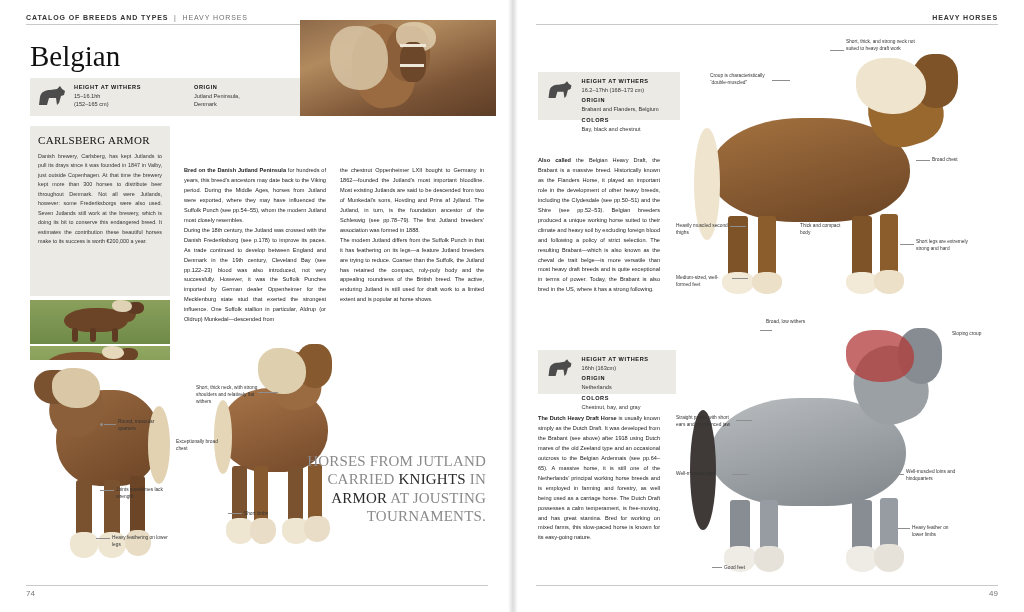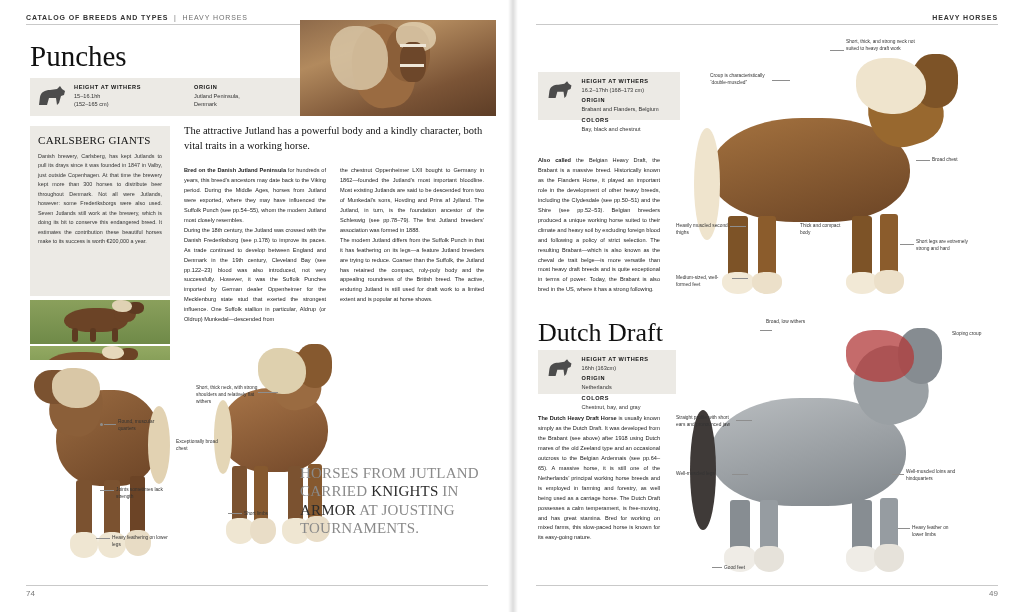--- a/index.html
+++ b/index.html
@@ -48,21 +48,21 @@
   #jutland-intro{left:184px;top:124px;width:300px;font-size:10.5px;line-height:1.42;}
   .col{position:absolute;font-size:5.6px;line-height:1.78;color:#222;text-align:justify;}
   #jut-col1{left:184px;top:166px;width:142px;}
   #jut-col2{left:340px;top:166px;width:144px;}
   .bold{font-weight:bold;}
 
   #brabant-body{position:absolute;left:538px;top:156px;width:122px;font-size:5.6px;line-height:1.78;color:#222;text-align:justify;}
   #dutch-body{position:absolute;left:538px;top:414px;width:122px;font-size:5.6px;line-height:1.78;color:#222;text-align:justify;}
 
   
-  #pullquote{position:absolute;left:300px;top:464px;width:186px;font-family:"Liberation Serif",serif;font-size:15px;line-height:1.22;color:#8a8a8a;letter-spacing:.2px;}
+  #pullquote{position:absolute;left:300px;top:452px;width:186px;font-family:"Liberation Serif",serif;font-size:15px;line-height:1.22;color:#8a8a8a;letter-spacing:.2px;text-align:right;}
   #pullquote .dark{color:#2b2b2b;}
 
   
   .photo{position:absolute;overflow:hidden;}
   .ph-sky{background:linear-gradient(#cfe0ea,#eef3f2);}
 
   
   #ph-jutland-main{left:300px;top:20px;width:196px;height:96px;}
   
   #ph-carls-1{left:30px;top:300px;width:140px;height:44px;}
@@ -103,21 +103,21 @@
     &nbsp;|&nbsp;
     <span>HEAVY HORSES</span>
   </div>
   <div class="rule rule-left"></div>
 
   <div class="runhead runhead-right">
     <span class="bold">HEAVY HORSES</span>
   </div>
   <div class="rule rule-right"></div>
 
-  <div class="breed-title" id="jutland-title">Punches</div>
+  <div class="breed-title" id="jutland-title">Belgian</div>
 
   <div class="specbar" id="jutland-spec">
     <div class="spec-inner">
       <div class="spec-silho">
         <svg width="34" height="24" viewBox="0 0 34 24" aria-hidden="true">
           <path d="M4 21 L5 13 C6 8 10 6 15 6 L22 5 L25 2 L27 5 L30 7 L29 11 L26 12 L24 19 L22 21 L21 14 L14 14 L12 21 Z" fill="#4c4c4c"></path>
         </svg>
       </div>
       <div class="spec-col" style="width:112px">
         <div class="spec-h">HEIGHT AT WITHERS</div>
@@ -141,26 +141,25 @@
     <div style="position:absolute;left:0;top:0;width:196px;height:96px;background:linear-gradient(160deg,#8e6a4a 0%,#b28a5e 30%,#7b5436 70%,#5d3d26 100%);"></div>
     <div class="hneck" style="left:52px;top:4px;width:62px;height:84px;background:#9a6b41;transform:rotate(-8deg);"></div>
     <div class="hhead" style="left:86px;top:6px;width:44px;height:56px;background:#8b5f39;"></div>
     <div class="mane" style="left:30px;top:6px;width:58px;height:64px;background:#d8c6a6;opacity:.85;"></div>
     <div class="mane" style="left:96px;top:2px;width:40px;height:30px;background:#e3d3b4;opacity:.8;"></div>
     <div style="position:absolute;left:100px;top:22px;width:26px;height:40px;border-radius:40%;background:#6d472a;"></div>
     <div style="position:absolute;left:100px;top:24px;width:26px;height:3px;background:#efe7d8;"></div>
     <div style="position:absolute;left:100px;top:44px;width:24px;height:3px;background:#efe7d8;"></div>
   </div>
 
-  <div class="intro" id="jutland-intro">The attractive Jutland has a powerful body and a kindly character, both vital traits in a working horse.</div>
   <div class="col" id="jut-col1"><span class="bold">Bred on the Danish Jutland Peninsula</span> for hundreds of years, this breed’s ancestors may date back to the Viking period. During the Middle Ages, horses from Jutland were exported, where they may have influenced the Suffolk Punch (see pp.54–55), whom the modern Jutland most closely resembles.<br>   During the 18th century, the Jutland was crossed with the Danish Frederiksborg (see p.178) to improve its paces. As trade continued to develop between England and Denmark in the 19th century, Cleveland Bay (see pp.122–23) blood was also introduced, not very successfully. However, it was the Suffolk Punches imported by German dealer Oppenheimer for the Mecklenburg state stud that exerted the strongest influence. One Suffolk stallion in particular, Aldrup (or Oldrup) Munkedal—descended from</div>
   <div class="col" id="jut-col2"><span class="bold"></span>the chestnut Oppenheimer LXII bought to Germany in 1862—founded the Jutland’s most important bloodline. Most existing Jutlands are said to be descended from two of Munkedal’s sons, Hovding and Prins af Jylland. The Jutland, in turn, is the foundation ancestor of the Schleswig (see pp.78–79). The first Jutland breeders’ association was formed in 1888.<br>   The modern Jutland differs from the Suffolk Punch in that it has feathering on its legs—a feature Jutland breeders are trying to reduce. Coarser than the Suffolk, the Jutland has retained the compact, roly-poly body and the appealing roundness of the British breed. The active, enduring Jutland is still used for draft work to a limited extent and is popular at horse shows.</div>
 
   <div id="carlsberg-box"></div>
-  <div id="carlsberg-title">CARLSBERG GIANTS</div>
+  <div id="carlsberg-title">CARLSBERG ARMOR</div>
   <div id="carlsberg-body">Danish brewery, Carlsberg, has kept Jutlands to pull its drays since it was founded in 1847 in Valby, just outside Copenhagen. At that time the brewery kept more than 300 horses to distribute beer throughout Denmark. Not all were Jutlands, however: some Frederiksborgs were also used. Seven Jutlands still work at the brewery, which is doing its bit to conserve this endangered breed. It estimates the contribution these beautiful horses make to its success is worth €200,000 a year.</div>
 
   <div class="photo" id="ph-carls-1">
     <div style="position:absolute;inset:0;background:linear-gradient(#8aa05c,#6f8a48);"></div>
     <div class="hbody" style="left:34px;top:8px;width:64px;height:24px;background:#6b4326;"></div>
     <div class="hneck" style="left:84px;top:2px;width:22px;height:20px;background:#6b4326;"></div>
     <div class="hhead" style="left:96px;top:2px;width:18px;height:12px;background:#5d3a21;"></div>
     <div class="mane" style="left:82px;top:0px;width:20px;height:12px;background:#e0d2b4;"></div>
     <div class="hleg" style="left:42px;top:28px;width:6px;height:14px;background:#5d3a21;"></div>
     <div class="hleg" style="left:60px;top:28px;width:6px;height:14px;background:#5d3a21;"></div>
@@ -288,21 +287,20 @@
   <div class="lead" style="left:730px;top:226px;width:16px;"></div>
 
   <div class="callout" style="left:800px;top:222px;width:50px;">Thick and compact body</div>
 
   <div class="callout" style="left:916px;top:238px;width:56px;">Short legs are extremely strong and hard</div>
   <div class="lead" style="left:900px;top:244px;width:14px;"></div>
 
   <div class="callout" style="left:676px;top:274px;width:56px;">Medium-sized, well-formed feet</div>
   <div class="lead" style="left:732px;top:278px;width:16px;"></div>
 
-  <div class="breed-title" id="dutch-title">Dutch Draft</div>
 
   <div class="specbar" id="dutch-spec">
     <div class="spec-inner">
       <div class="spec-silho">
         <svg width="30" height="24" viewBox="0 0 34 24" aria-hidden="true">
           <path d="M4 21 L5 13 C6 8 10 6 15 6 L22 5 L25 2 L27 5 L30 7 L29 11 L26 12 L24 19 L22 21 L21 14 L14 14 L12 21 Z" fill="#4c4c4c"></path>
         </svg>
       </div>
       <div class="spec-col" style="width:150px">
         <div class="spec-h">HEIGHT AT WITHERS</div>

